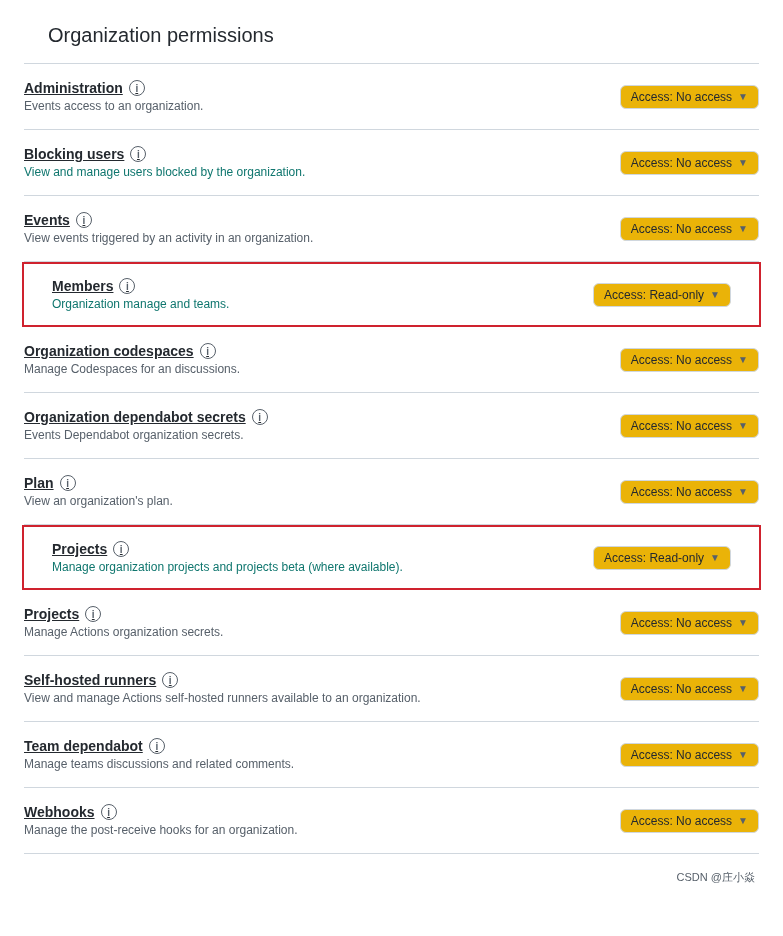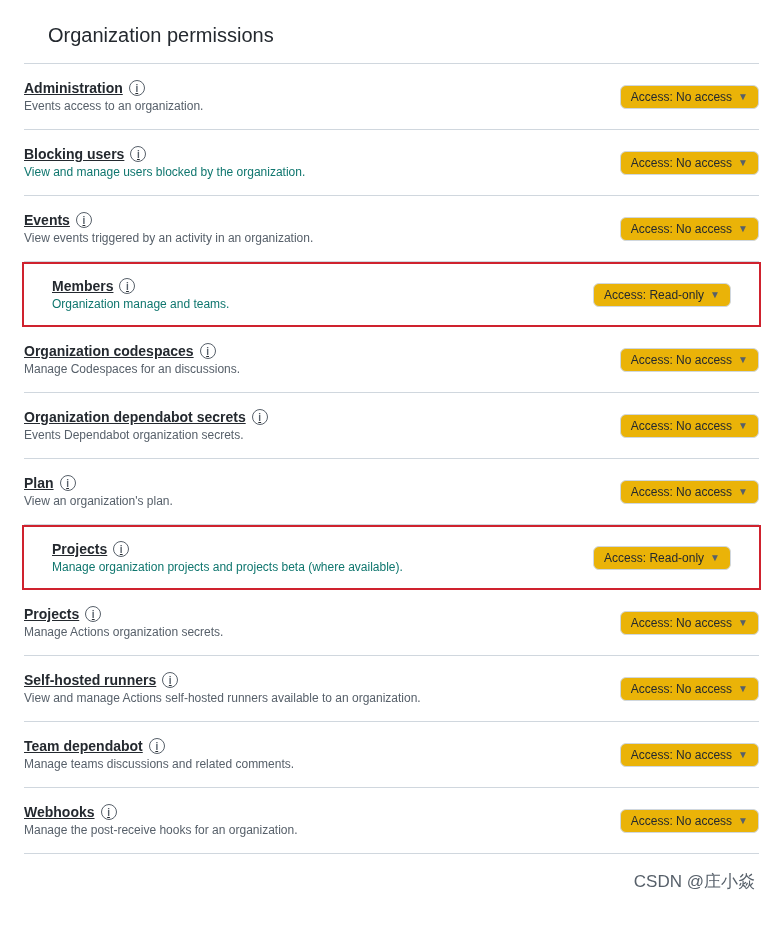--- a/index.html
+++ b/index.html
@@ -83,21 +83,21 @@
       white-space: nowrap;
       flex-shrink: 0;
     }
     .dropdown-arrow {
       font-size: 10px;
       color: #57606a;
       margin-left: 2px;
     }
     .watermark {
       text-align: right;
-      font-size: 17px;
+      font-size: 11px;
       color: #57606a;
       margin-top: 16px;
       padding-right: 4px;
     }
   </style>
 </head>
 <body>
 
 <h1>Organization permissions</h1>
 <hr class="section-divider">

